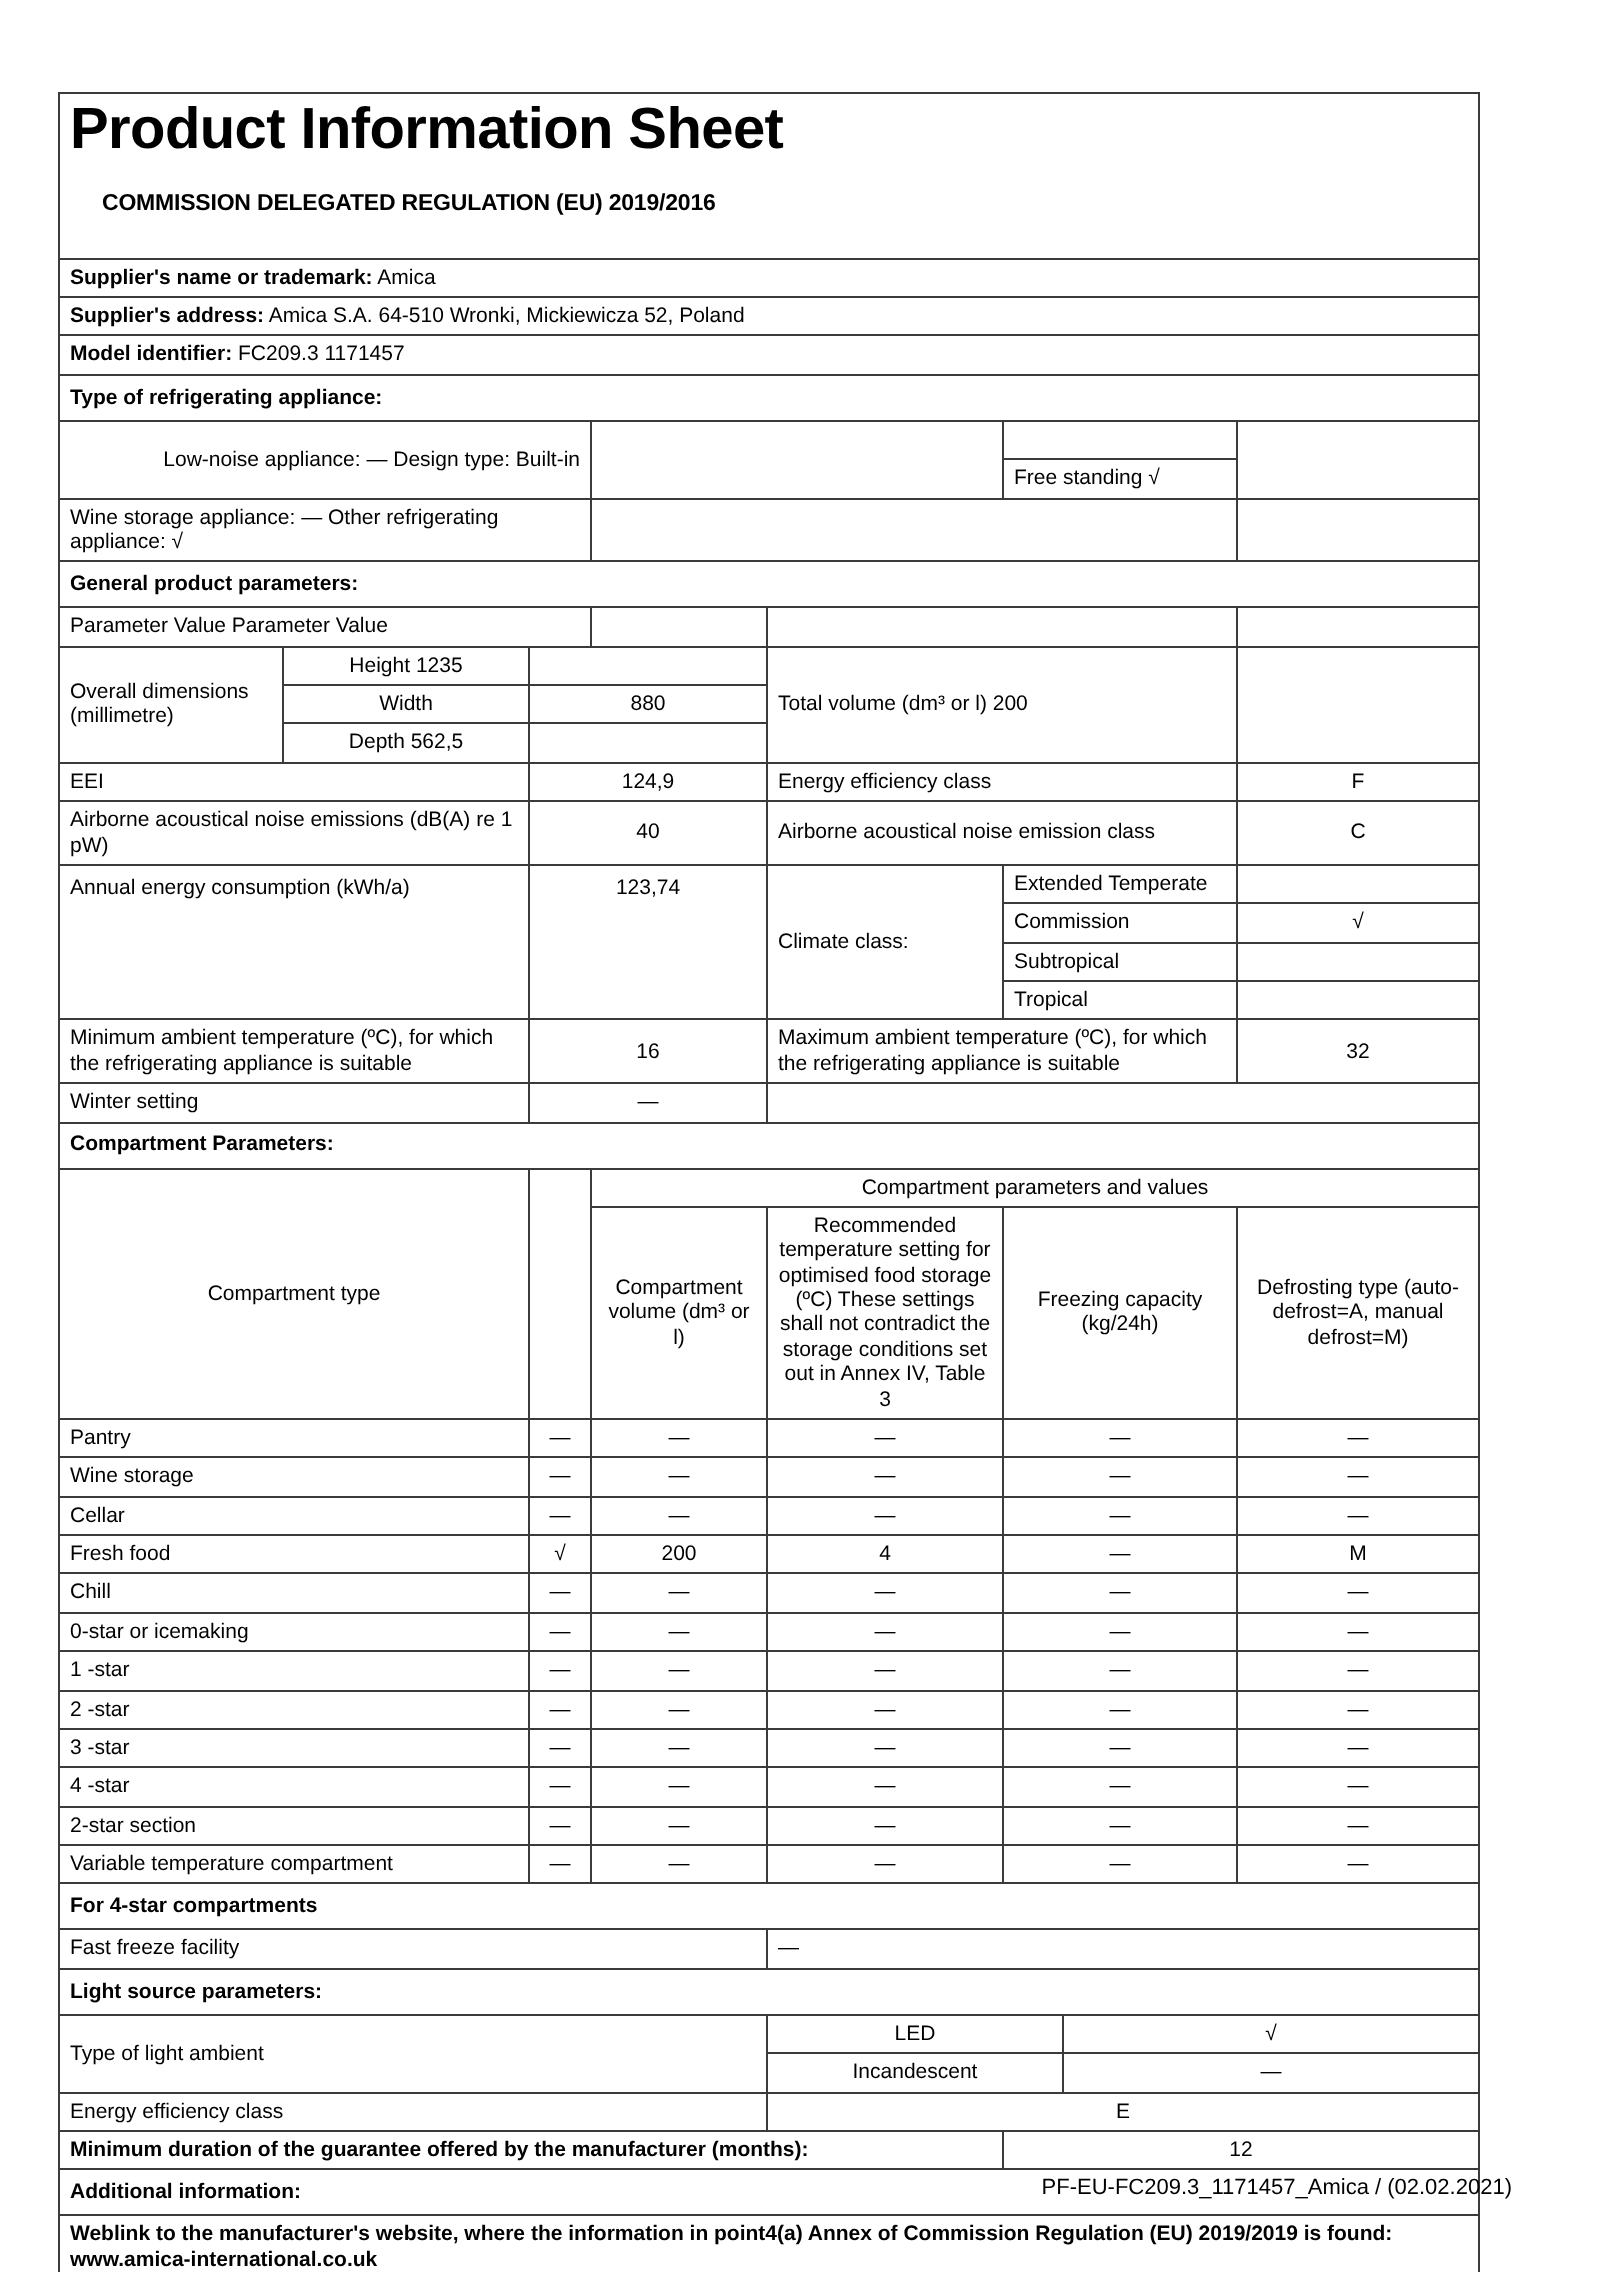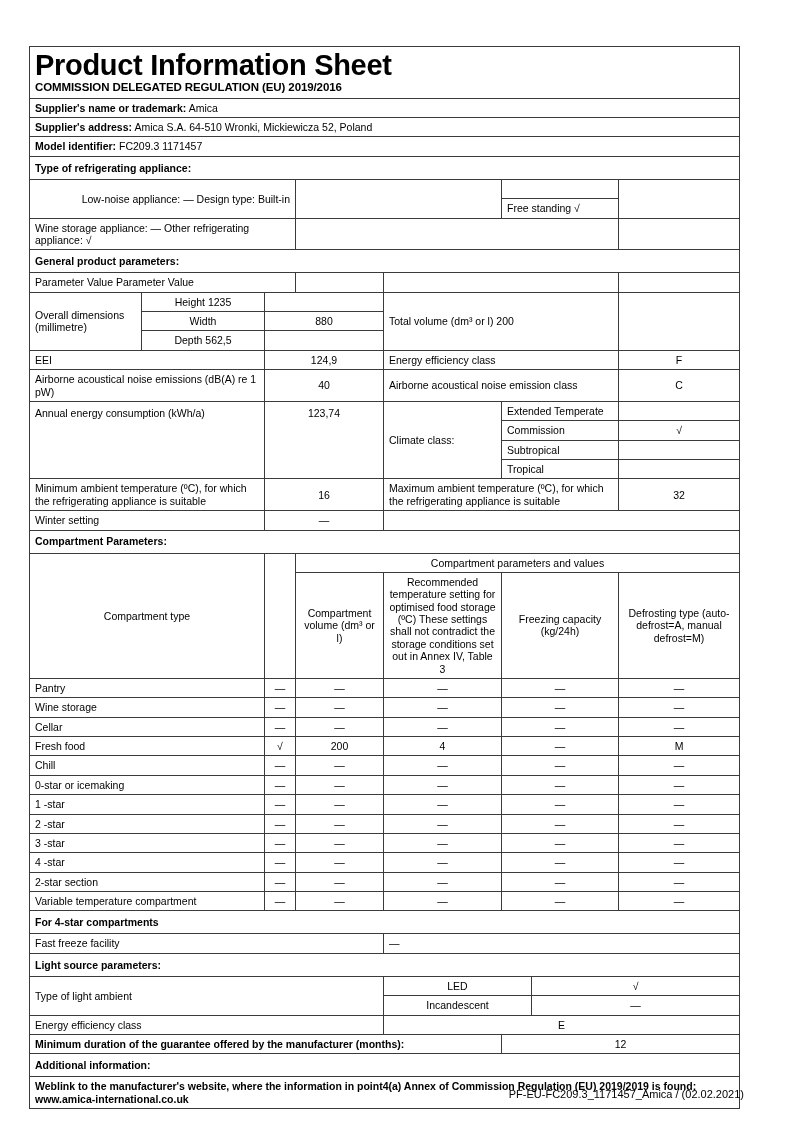--- a/index.html
+++ b/index.html
@@ -42,34 +42,34 @@
     font-size: 29px;
     font-weight: bold;
     letter-spacing: -0.3px;
     line-height: 1.04;
     margin: 0 0 1px 0;
   }
   .doc-sub {
     font-size: 11.5px;
     font-weight: bold;
     letter-spacing: -0.1px;
-    margin: 0;
+    margin: 16px;
   }
 
   .b { font-weight: bold; }
   .c { text-align: center; }
   .small { font-size: 8.6px; line-height: 1.14; }
   .tiny { font-size: 7.6px; line-height: 1.16; }
 
   td.tall    { height: 22px; text-align: right; }
   td.section { font-weight: bold; height: 16px; }
 
   .footer {
     position: absolute;
-    left: 34px;
+    left: 46px;
     top: 1088px;
     width: 710px;
     text-align: right;
     font-size: 11px;
   }
 
   .weblink-cell {
     font-weight: bold;
     font-size: 12.5px;
     line-height: 1.25;

